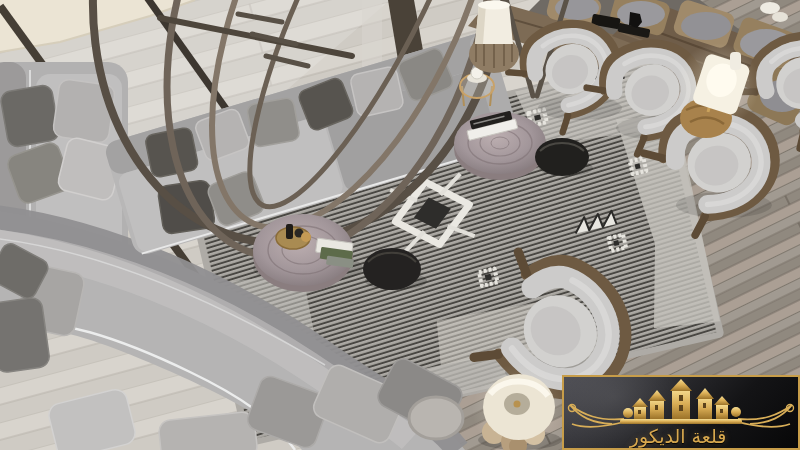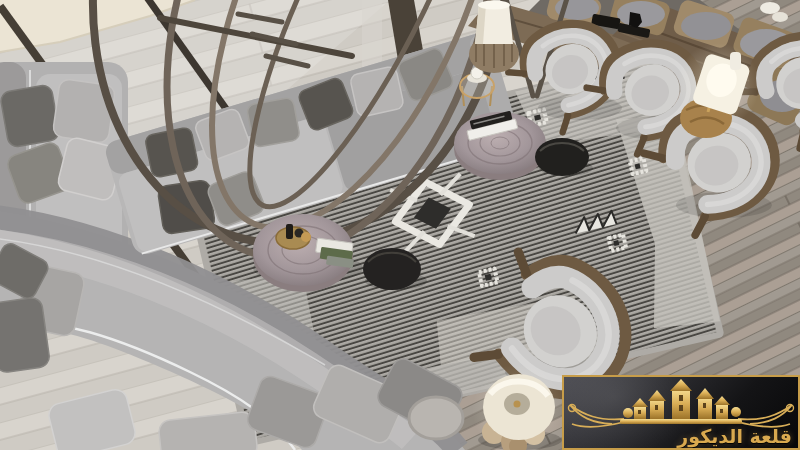--- a/index.html
+++ b/index.html
@@ -7,22 +7,22 @@
          font-family:"DejaVu Sans","Liberation Sans",sans-serif;}
   #scene{position:absolute;left:0;top:0;}
   
   #watermark{position:absolute;left:562px;top:375px;width:238px;height:75px;box-sizing:border-box;
     border:2px solid #c79d49;
     background:linear-gradient(135deg,#4a4a50 0%,#2a2a2e 38%,#141416 65%,#070708 100%);
     overflow:hidden;}
   #watermark .sheen{position:absolute;left:-30px;top:-40px;width:160px;height:120px;
     background:radial-gradient(closest-side,rgba(255,255,255,.10),rgba(255,255,255,0));}
   #watermark svg{position:absolute;left:0;top:2px;}
-  .wm-text{position:absolute;left:0;right:6px;bottom:1px;text-align:right;
-    font-size:19px;font-weight:bold;color:#d9a94f;letter-spacing:1px;
+  .wm-text{position:absolute;left:0;right:6px;bottom:1px;text-align:center;
+    font-size:19px;font-weight:normal;color:#d9a94f;letter-spacing:1px;
     text-shadow:0 1px 1px #000,0 0 6px rgba(217,169,79,.35);direction:rtl;margin-top:44px;}
 </style>
 </head>
 <body>
 
 <div id="stage">
 <svg id="scene" width="800" height="450" viewBox="0 0 800 450">
   <defs>
     <pattern id="pL" width="900" height="34" patternUnits="userSpaceOnUse" patternTransform="rotate(-15)">
       <rect width="900" height="17" fill="#d8d4cd"></rect>

